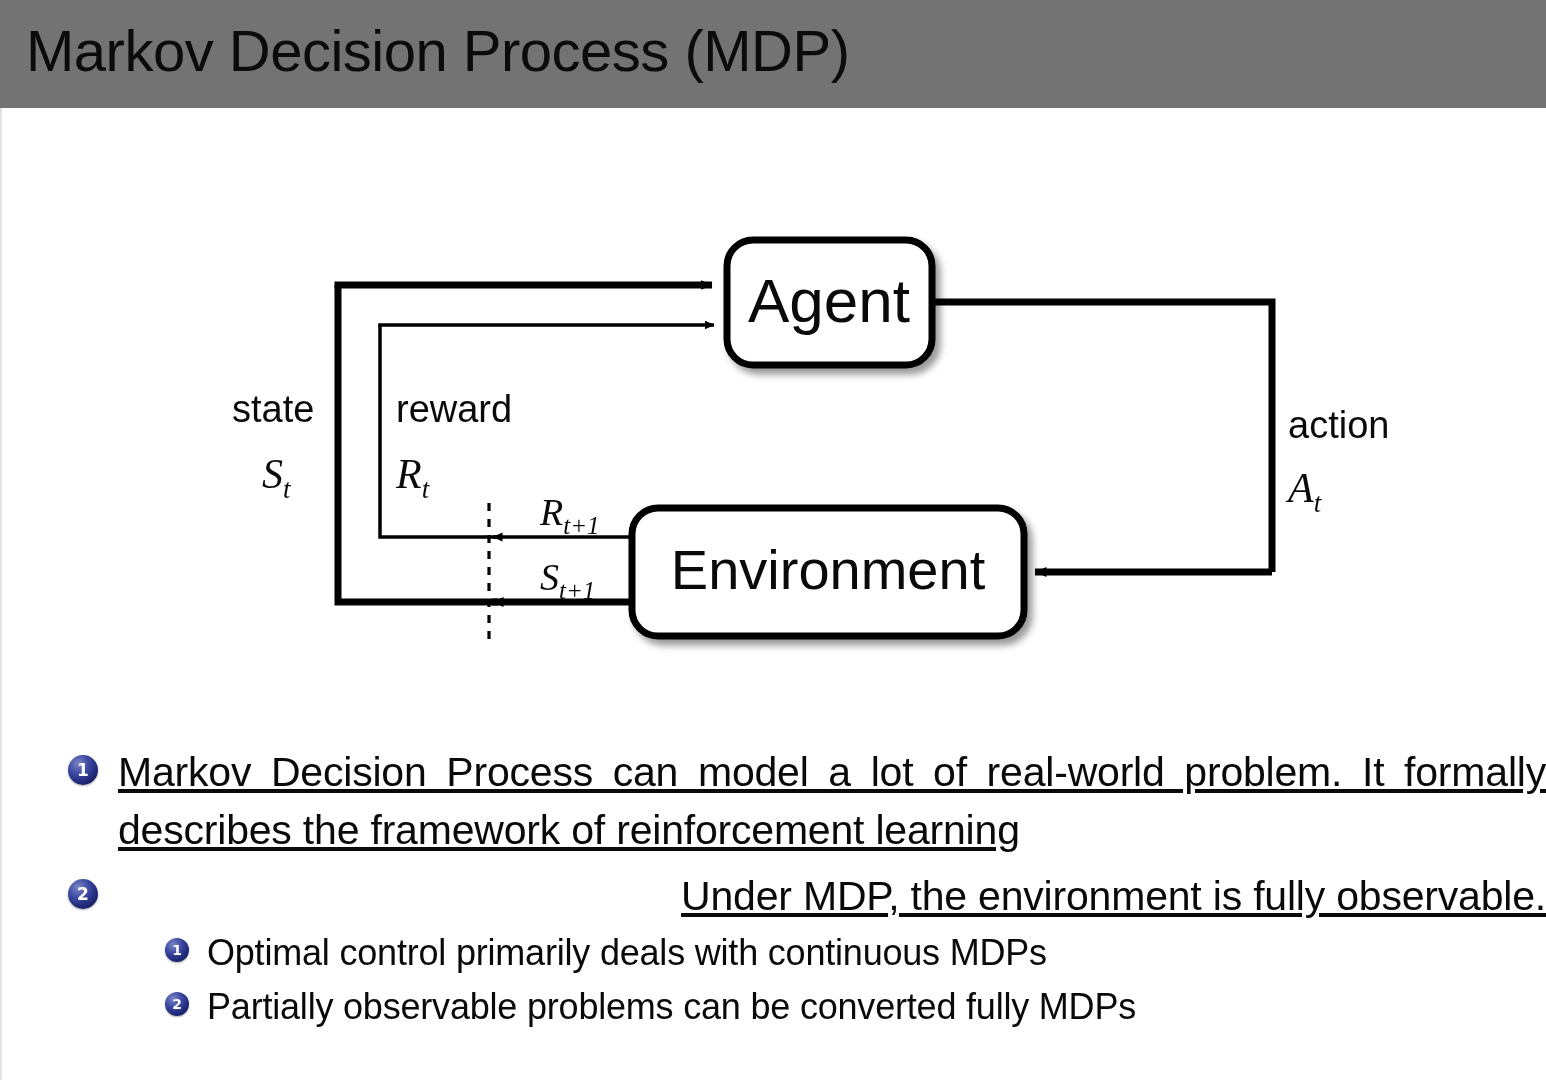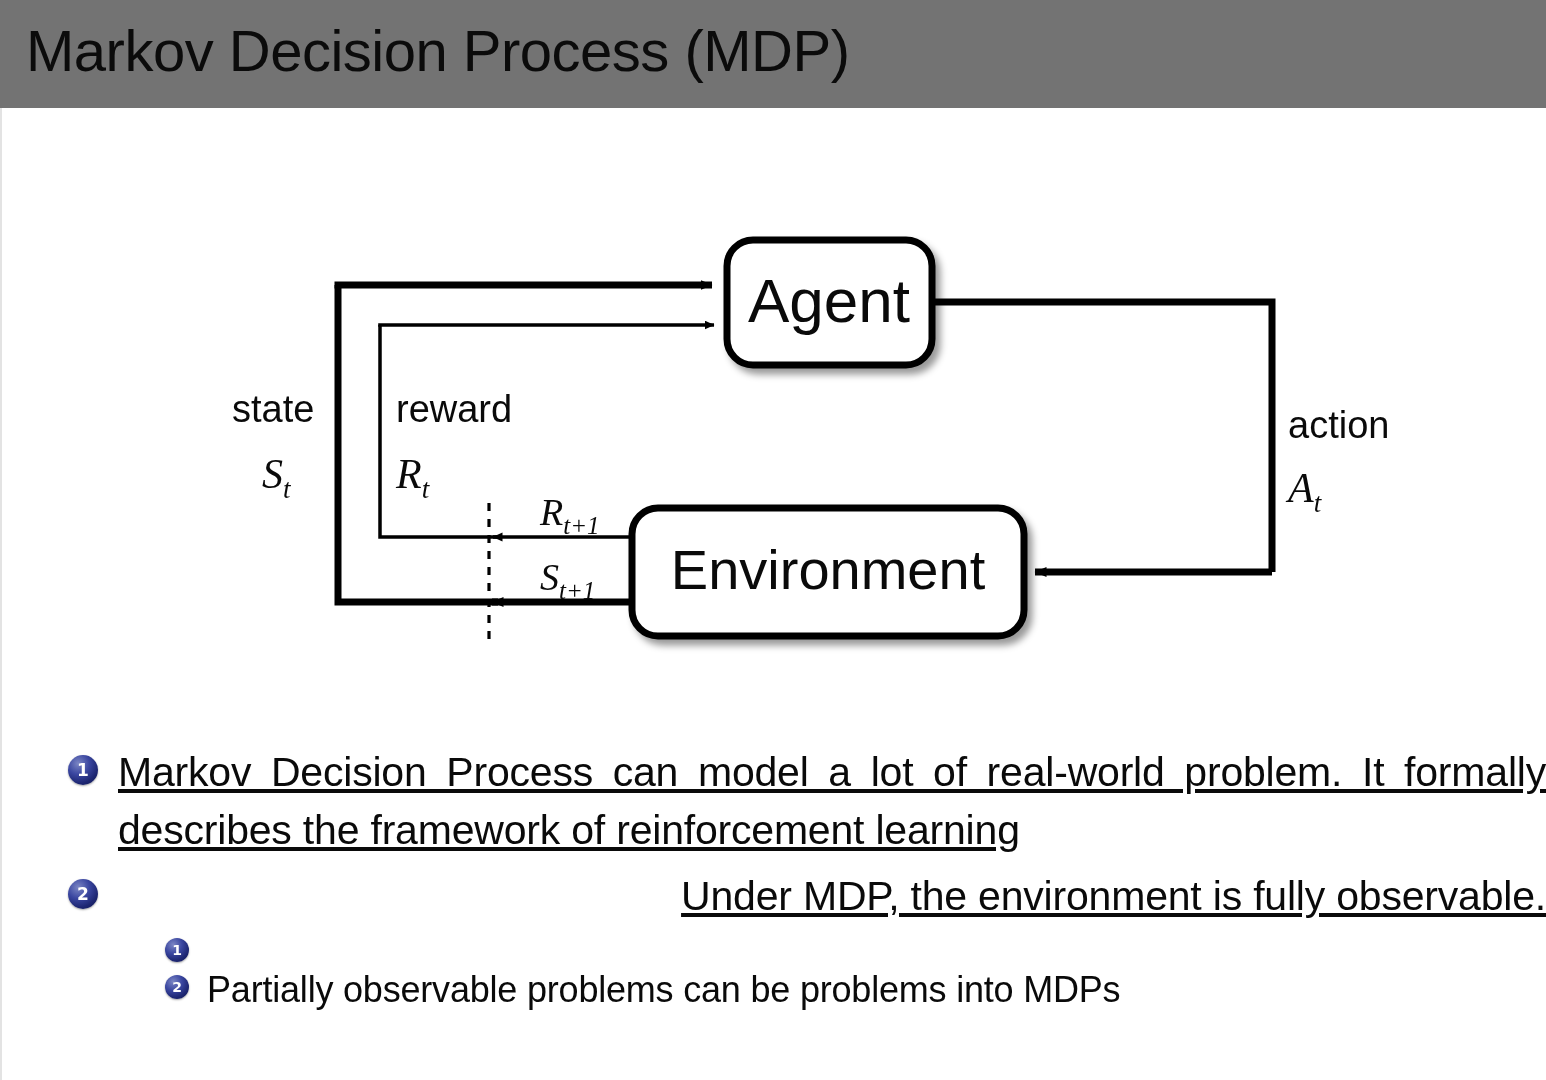--- a/index.html
+++ b/index.html
@@ -197,20 +197,21 @@
     <div class="bullet-text">Markov Decision Process can model a lot of real-world problem. It formally describes the framework of reinforcement learning</div>
   </div>
 
   <div class="bullet-row lvl1">
     <div class="badge badge-1">2</div>
     <div class="bullet-text nojust">Under MDP, the environment is fully observable.</div>
   </div>
 
   <div class="bullet-row lvl2">
     <div class="badge badge-2">1</div>
+    <div class="bullet-text">Optimal control primarily deals with continuous MDPs</div>
   </div>
 
   <div class="bullet-row lvl2">
     <div class="badge badge-2">2</div>
-    <div class="bullet-text">Partially observable problems can be problems into MDPs</div>
+    <div class="bullet-text">Partially observable problems can be converted fully MDPs</div>
   </div>
 
 </div>
 
 </body></html>

